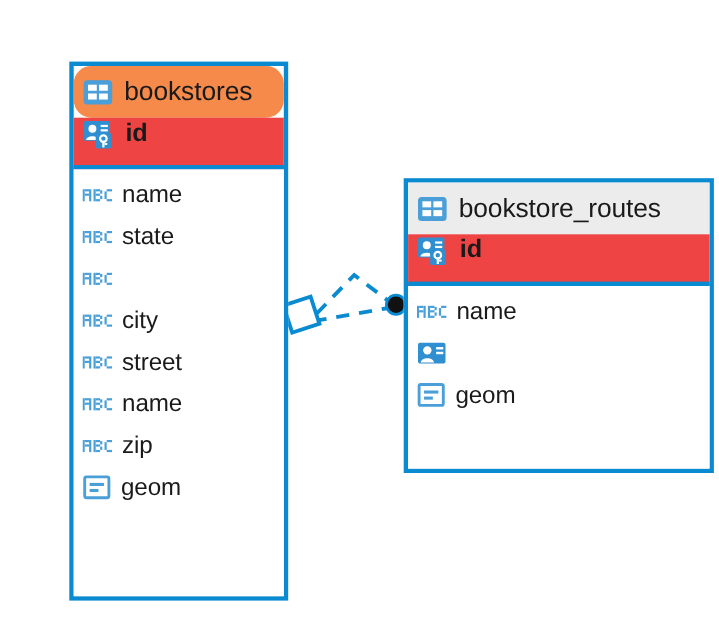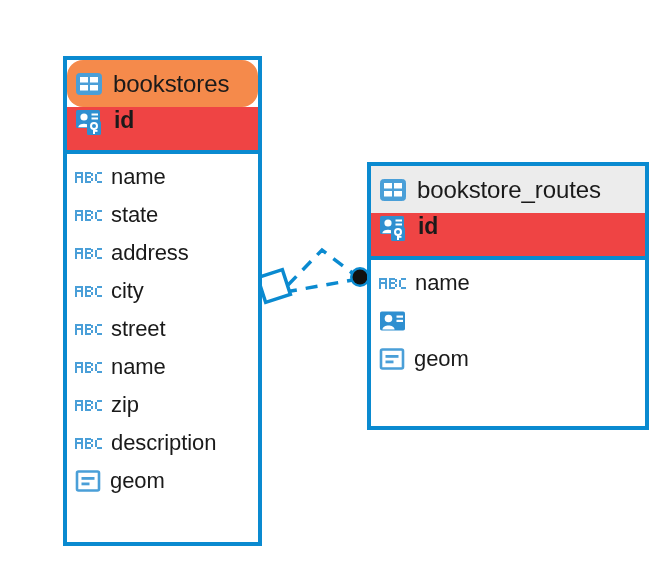--- a/index.html
+++ b/index.html
@@ -234,21 +234,20 @@
                 <rect x="16" y="4" width="2" height="3"></rect>
                 <rect x="12" y="7" width="4" height="2"></rect>
                 <rect x="16" y="9" width="2" height="3"></rect>
                 <rect x="12" y="12" width="4" height="2"></rect>
                 <rect x="20" y="5" width="2" height="7"></rect>
                 <rect x="22" y="3" width="5" height="2"></rect>
                 <rect x="22" y="12" width="5" height="2"></rect>
               </g>
             </svg>
           </span>
-          <span class="field-label">address</span>
         </div>
         <div class="field-row">
           <span class="icon">
             <svg width="27" height="16" viewBox="0 0 27 16">
               <g fill="#4a9fd8">
                 <rect x="0" y="3" width="2" height="11"></rect>
                 <rect x="6" y="3" width="2" height="11"></rect>
                 <rect x="2" y="3" width="4" height="2"></rect>
                 <rect x="2" y="7" width="4" height="2"></rect>
                 <rect x="10" y="3" width="2" height="11"></rect>
@@ -323,42 +322,20 @@
                 <rect x="12" y="7" width="4" height="2"></rect>
                 <rect x="16" y="9" width="2" height="3"></rect>
                 <rect x="12" y="12" width="4" height="2"></rect>
                 <rect x="20" y="5" width="2" height="7"></rect>
                 <rect x="22" y="3" width="5" height="2"></rect>
                 <rect x="22" y="12" width="5" height="2"></rect>
               </g>
             </svg>
           </span>
           <span class="field-label">zip</span>
-        </div>
-        <div class="field-row">
-          <span class="icon">
-            <svg width="27" height="16" viewBox="0 0 27 16">
-              <g fill="#4a9fd8">
-                <rect x="0" y="3" width="2" height="11"></rect>
-                <rect x="6" y="3" width="2" height="11"></rect>
-                <rect x="2" y="3" width="4" height="2"></rect>
-                <rect x="2" y="7" width="4" height="2"></rect>
-                <rect x="10" y="3" width="2" height="11"></rect>
-                <rect x="12" y="3" width="4" height="2"></rect>
-                <rect x="16" y="4" width="2" height="3"></rect>
-                <rect x="12" y="7" width="4" height="2"></rect>
-                <rect x="16" y="9" width="2" height="3"></rect>
-                <rect x="12" y="12" width="4" height="2"></rect>
-                <rect x="20" y="5" width="2" height="7"></rect>
-                <rect x="22" y="3" width="5" height="2"></rect>
-                <rect x="22" y="12" width="5" height="2"></rect>
-              </g>
-            </svg>
-          </span>
-          <span class="field-label">description</span>
         </div>
         <div class="field-row">
           <span class="icon">
             <svg width="26" height="26" viewBox="0 0 26 26">
               <rect x="2" y="3.5" width="22" height="19" rx="1.5" ry="1.5" fill="#ffffff" stroke="#4a9fd8" stroke-width="2.6"></rect>
               <rect x="6.5" y="9" width="13" height="2.8" fill="#4a9fd8"></rect>
               <rect x="6.5" y="14.5" width="8" height="2.8" fill="#4a9fd8"></rect>
             </svg>
           </span>
           <span class="field-label">geom</span>

